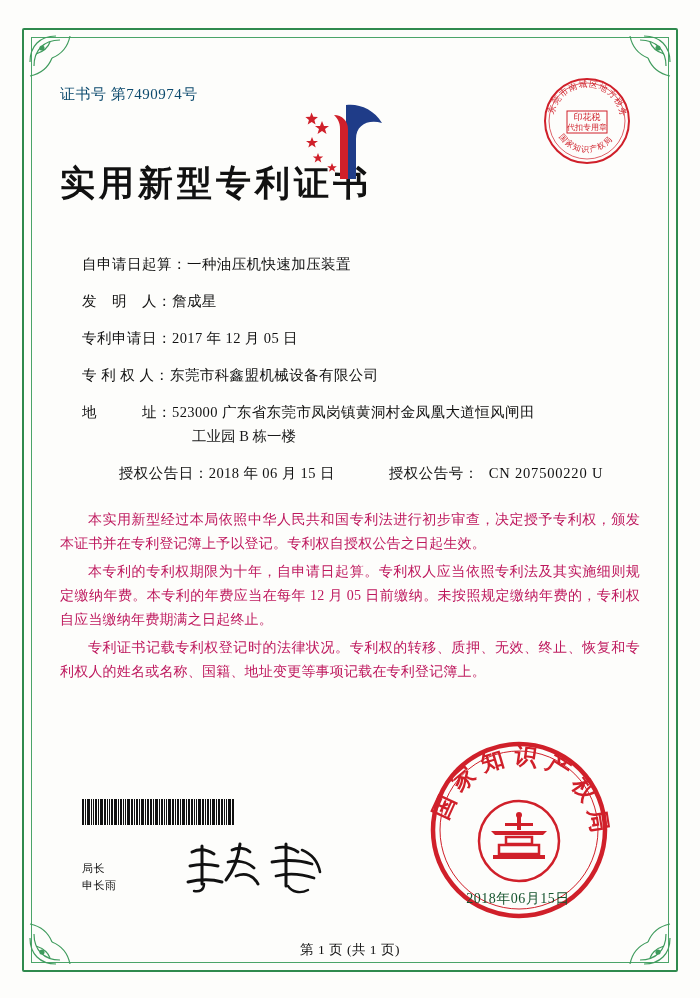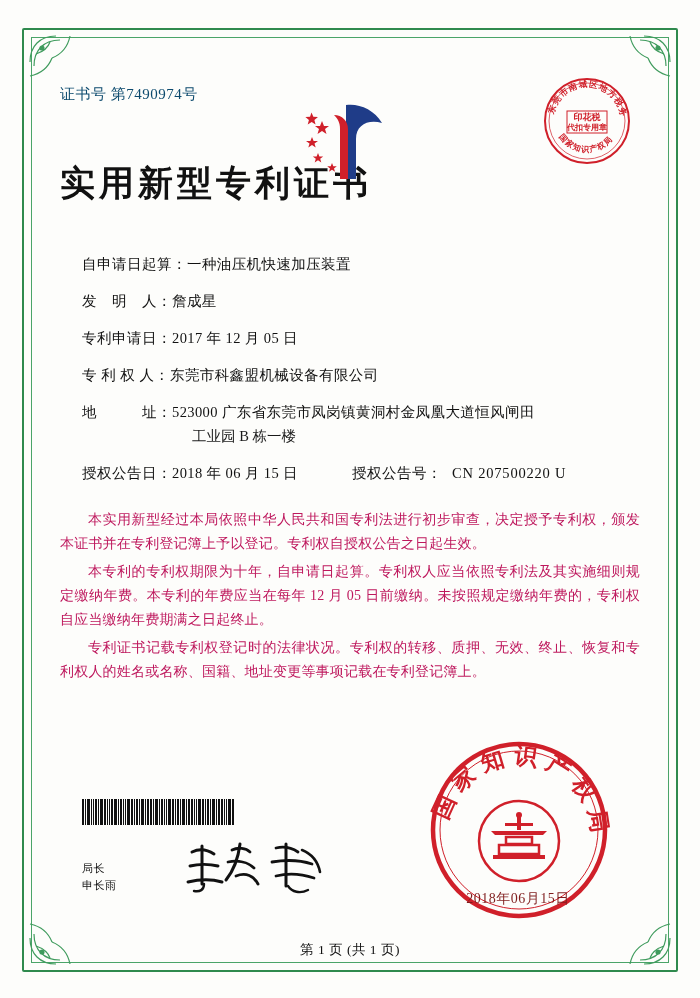--- a/index.html
+++ b/index.html
@@ -79,21 +79,20 @@
   }
   .logo svg { width: 100%; height: 100%; display: block; }
 
   
   .seal-top {
     position: absolute;
     right: 5px;
     top: 18px;
     width: 96px;
     height: 96px;
-    font-weight: bold;
   }
   .seal-top svg { width:100%; height:100%; display:block; }
 
   
   .title {
     margin-top: 56px;
     text-align: left;
     font-family: "Liberation Serif", "DejaVu Serif", serif;
     font-size: 35px;
     font-weight: bold;
@@ -127,21 +126,21 @@
     font-family: "Liberation Serif", "DejaVu Serif", serif;
     letter-spacing: 0.8px;
   }
   .addr-second {
     padding-left: 110px;
     margin-top: -13px;
     margin-bottom: 21px;
     font-size: 14.5px;
   }
   .row.two-col {
-    justify-content: flex-start;
+    justify-content: center;
   }
   .col-right {
     margin-left: 54px;
     display: flex;
     align-items: baseline;
   }
   .col-right .label { flex: 0 0 auto; margin-right: 10px; }
 
   
   .paras {
@@ -202,21 +201,21 @@
     width: 186px;
     height: 186px;
   }
   .seal-main svg { width: 100%; height: 100%; display: block; }
   .seal-date {
     position: absolute;
     right: 30px;
     bottom: 45px;
     width: 184px;
     text-align: center;
-    color: #7f1d1d;
+    color: #14532d;
     font-size: 14px;
     letter-spacing: 0.5px;
   }
 
   
   .footer {
     position: absolute;
     left: 0;
     right: 0;
     bottom: -6px;

